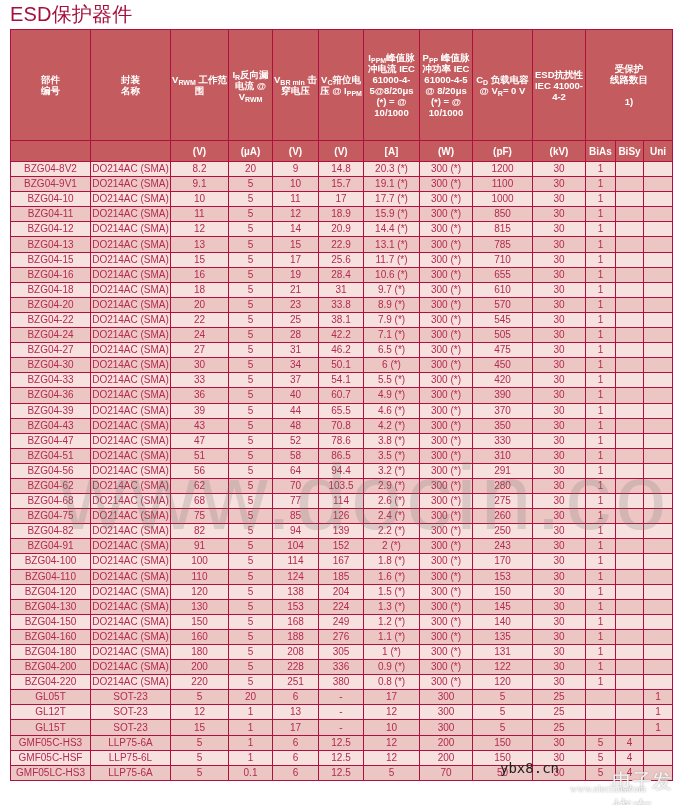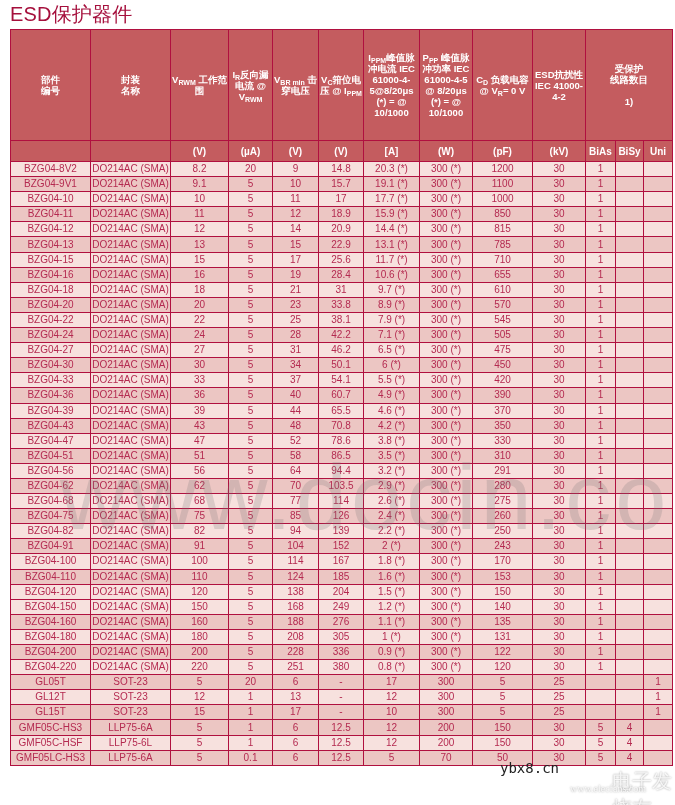--- a/index.html
+++ b/index.html
@@ -504,20 +504,35 @@
         <td>138</td>
         <td>204</td>
         <td>1.5 (*)</td>
         <td>300 (*)</td>
         <td>150</td>
         <td>30</td>
         <td>1</td>
         <td></td>
         <td></td>
       </tr>
+      <tr class="even">
+        <td>BZG04-130</td>
+        <td>DO214AC (SMA)</td>
+        <td>130</td>
+        <td>5</td>
+        <td>153</td>
+        <td>224</td>
+        <td>1.3 (*)</td>
+        <td>300 (*)</td>
+        <td>145</td>
+        <td>30</td>
+        <td>1</td>
+        <td></td>
+        <td></td>
+      </tr>
       <tr class="odd">
         <td>BZG04-150</td>
         <td>DO214AC (SMA)</td>
         <td>150</td>
         <td>5</td>
         <td>168</td>
         <td>249</td>
         <td>1.2 (*)</td>
         <td>300 (*)</td>
         <td>140</td>

